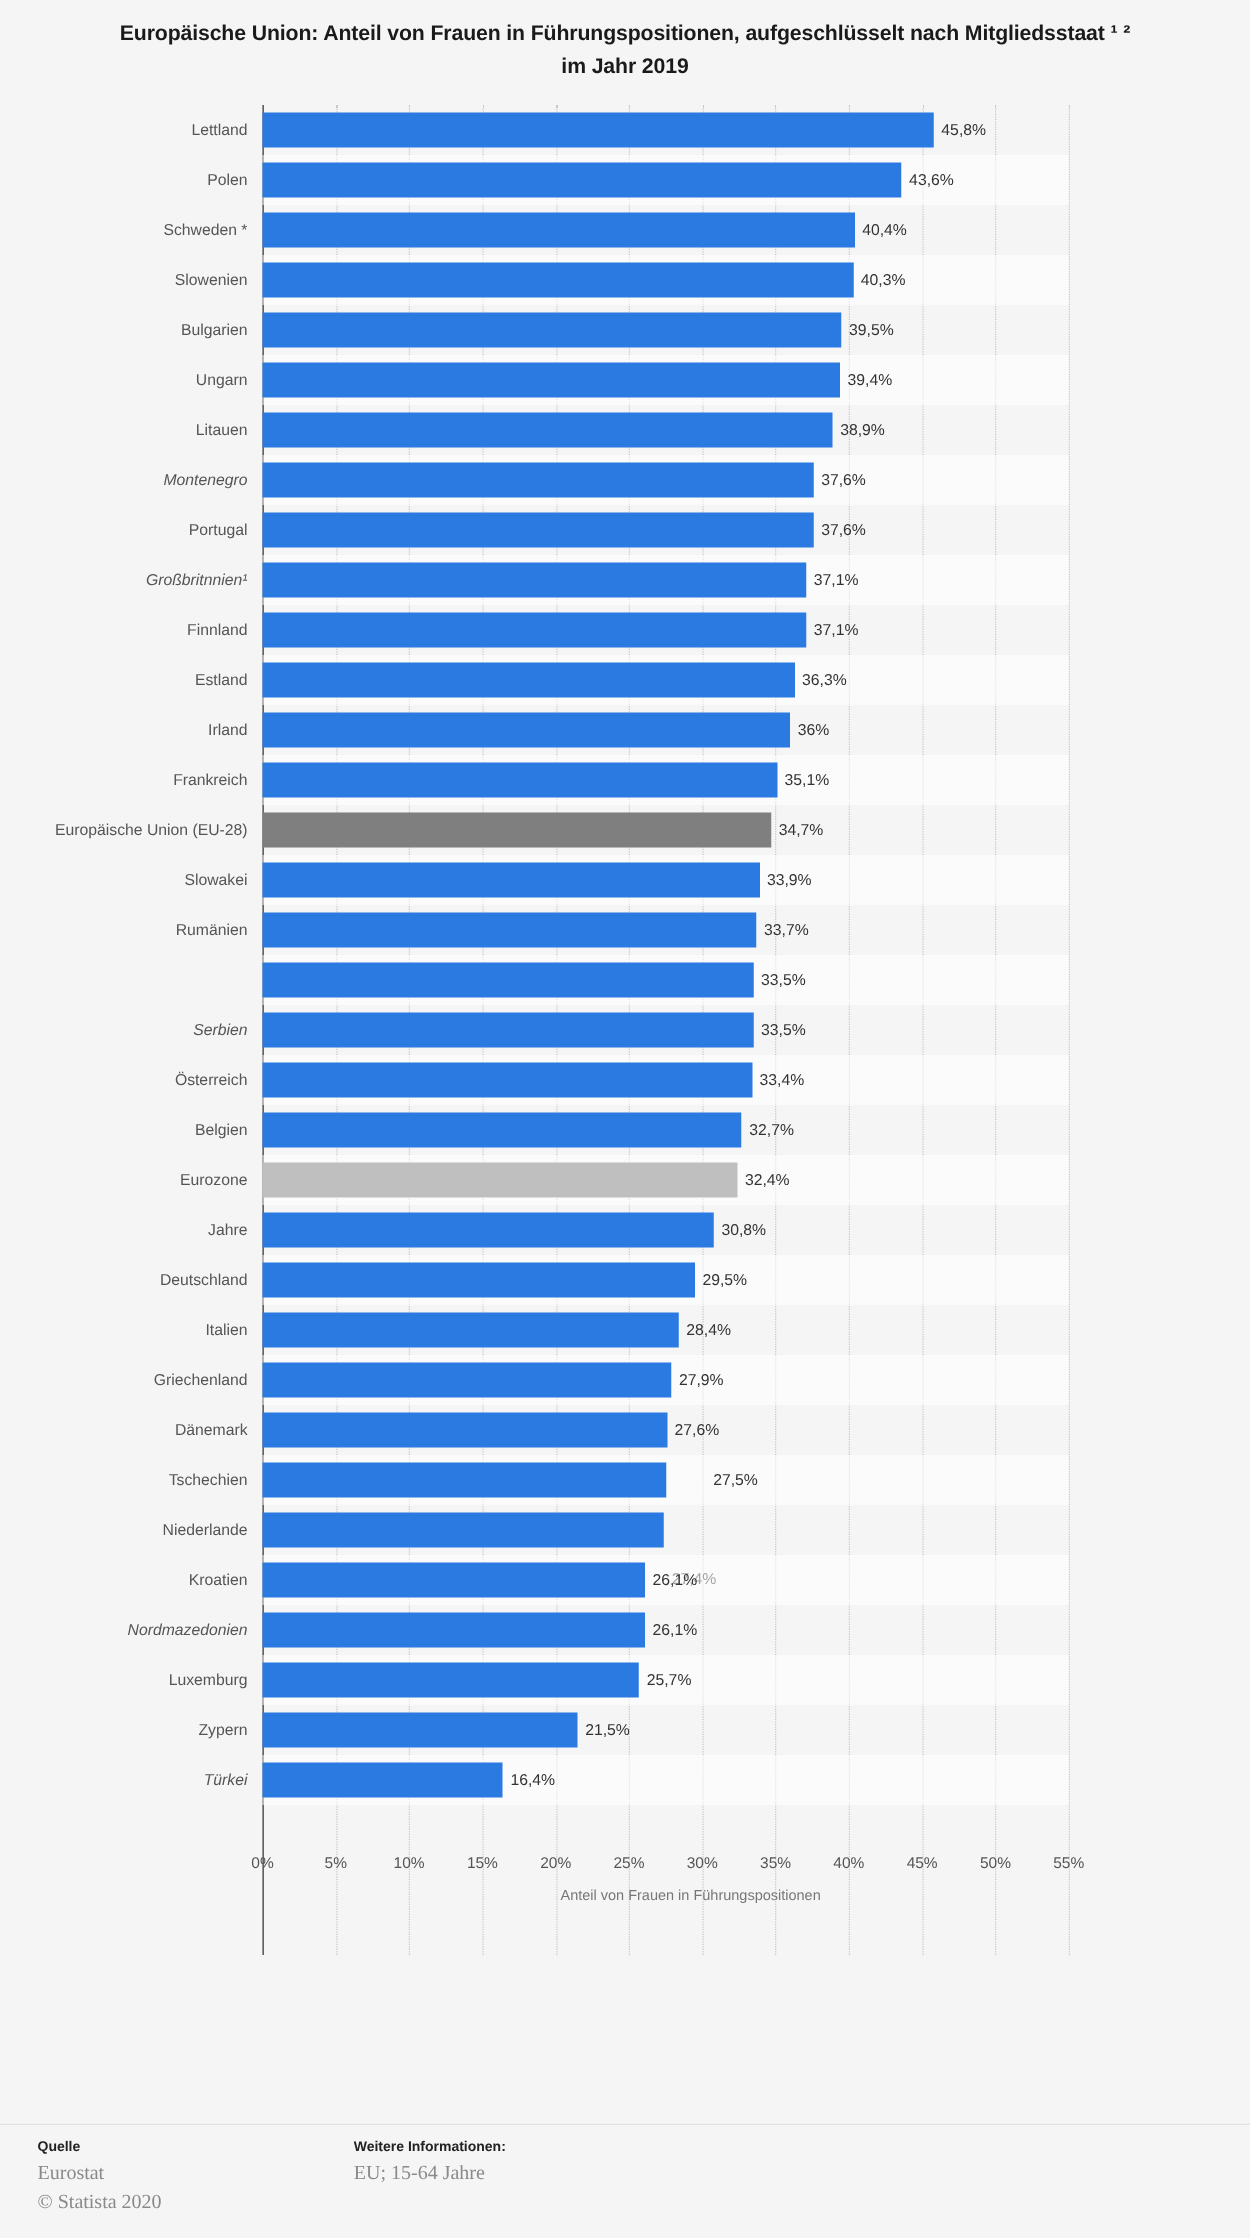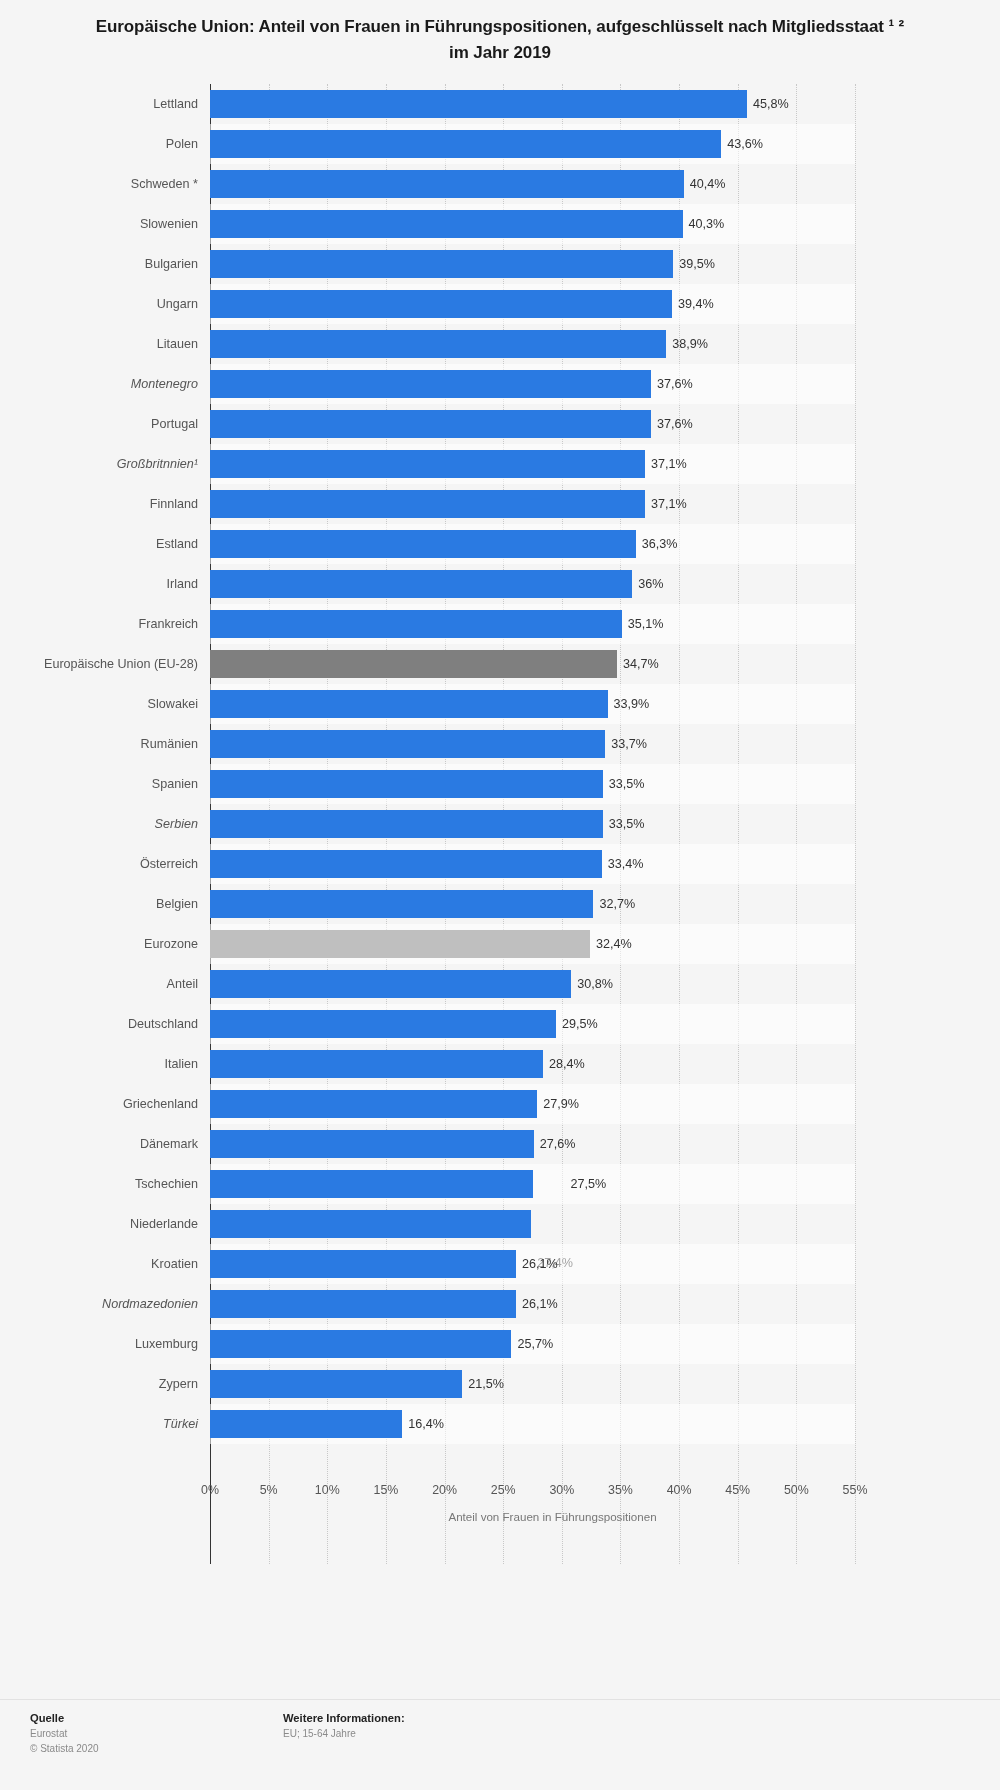--- a/index.html
+++ b/index.html
@@ -155,23 +155,24 @@
   .footer-col { position: absolute; top: 12px; }
   .footer-col.left  { left: 30px; }
   .footer-col.right { left: 283px; }
   .footer-head {
     font-size: 11.2px;
     font-weight: bold;
     color: #222222;
     margin-bottom: 3px;
   }
   .footer-line {
-    font-size: 10px;
+    font-size: 16px;
     color: #8a8a8a;
     line-height: 1.45;
+    font-family: Liberation Serif, serif;
   }
 </style>
 </head>
 <body>
 
 <div class="title-block">
   <div class="chart-title">Europäische Union: Anteil von Frauen in Führungspositionen, aufgeschlüsselt nach Mitgliedsstaat ¹ ² im Jahr 2019</div>
 </div>
 
 <div class="chart-wrap">
@@ -270,21 +271,20 @@
           <div class="row-label">Slowakei</div>
           <div class="bar" style="width: 61.6364%;"></div>
           <div class="bar-value" style="left: 61.6364%;">33,9%</div>
         </div>
         <div class="row">
           <div class="row-label">Rumänien</div>
           <div class="bar" style="width: 61.2727%;"></div>
           <div class="bar-value" style="left: 61.2727%;">33,7%</div>
         </div>
         <div class="row alt">
-          <div class="row-label">Spanien</div>
           <div class="bar" style="width: 60.9091%;"></div>
           <div class="bar-value" style="left: 60.9091%;">33,5%</div>
         </div>
         <div class="row">
           <div class="row-label italic">Serbien</div>
           <div class="bar" style="width: 60.9091%;"></div>
           <div class="bar-value" style="left: 60.9091%;">33,5%</div>
         </div>
         <div class="row alt">
           <div class="row-label">Österreich</div>
@@ -295,21 +295,21 @@
           <div class="row-label">Belgien</div>
           <div class="bar" style="width: 59.4545%;"></div>
           <div class="bar-value" style="left: 59.4545%;">32,7%</div>
         </div>
         <div class="row alt">
           <div class="row-label">Eurozone</div>
           <div class="bar eurozone" style="width: 58.9091%;"></div>
           <div class="bar-value" style="left: 58.9091%;">32,4%</div>
         </div>
         <div class="row">
-          <div class="row-label">Anteil</div>
+          <div class="row-label">Jahre</div>
           <div class="bar" style="width: 56%;"></div>
           <div class="bar-value" style="left: 56%;">30,8%</div>
         </div>
         <div class="row alt">
           <div class="row-label">Deutschland</div>
           <div class="bar" style="width: 53.6364%;"></div>
           <div class="bar-value" style="left: 53.6364%;">29,5%</div>
         </div>
         <div class="row">
           <div class="row-label">Italien</div>

